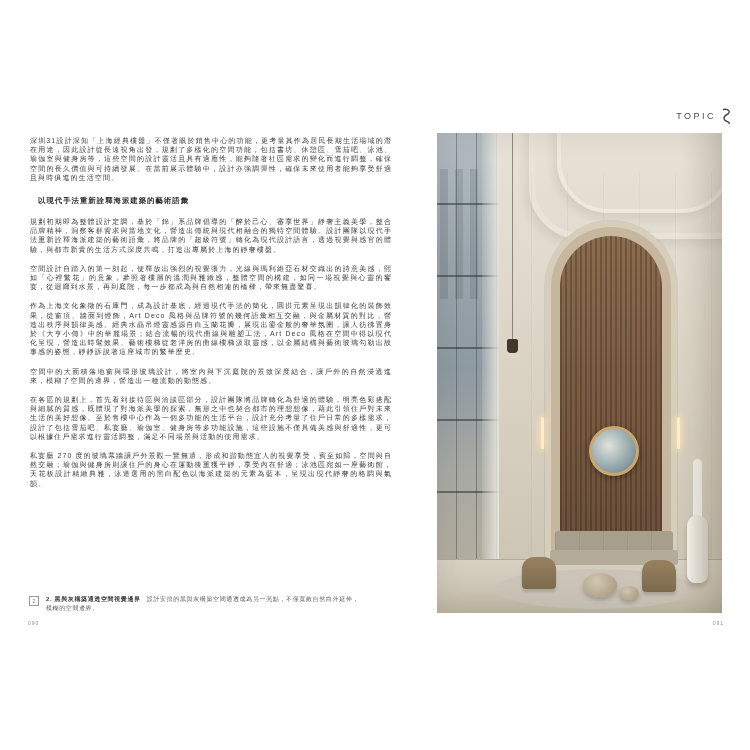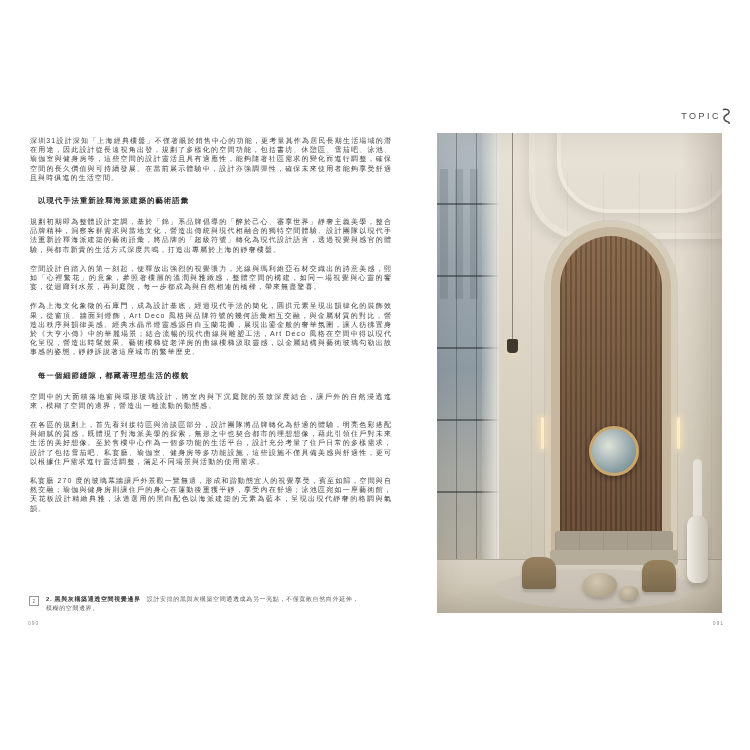--- a/index.html
+++ b/index.html
@@ -4,21 +4,21 @@
 <style>
   html,body{margin:0;padding:0;}
   body{
     width:750px;height:750px;position:relative;background:#ffffff;
     font-family:"Liberation Sans","DejaVu Sans",sans-serif;color:#3a3a3a;
     overflow:hidden;
   }
   .spread{position:absolute;inset:0;background:#ffffff;}
 
   
-  .topic{position:absolute;top:108px;right:18px;display:flex;align-items:center;}
+  .topic{position:absolute;top:108px;right:18px;display:flex;align-items:center;gap:5px;}
   .topic .label{font-size:9px;letter-spacing:2.5px;color:#4a4a4a;}
   .topic svg{display:block;}
 
   
   .article{
     position:absolute;left:30px;top:136px;width:362px;
     font-size:7px;line-height:9.2px;letter-spacing:1.1px;
     text-align:justify;color:#404040;
   }
   .article p{margin:0 0 10px 0;}
@@ -131,21 +131,20 @@
       </svg>
     </span>
   </div>
 
   <div class="article">
     <p>深圳31設計深知「上海經典樓盤」不僅著眼於銷售中心的功能，更考量其作為居民長期生活場域的潛在用途，因此設計從長遠視角出發，規劃了多樣化的空間功能，包括書坊、休憩區、雪茄吧、泳池、瑜伽室與健身房等，這些空間的設計靈活且具有適應性，能夠隨著社區需求的變化而進行調整，確保空間的長久價值與可持續發展。在當前展示體驗中，設計亦強調彈性，確保未來使用者能夠享受舒適且與時俱進的生活空間。</p>
     <h3>以現代手法重新詮釋海派建築的藝術語彙</h3>
     <p>規劃初期即為整體設計定調，基於「錦」系品牌倡導的「醉於己心、審享世界」靜奢主義美學，整合品牌精神，洞察客群需求與當地文化，營造出傳統與現代相融合的獨特空間體驗。設計團隊以現代手法重新詮釋海派建築的藝術語彙，將品牌的「超級符號」轉化為現代設計語言，透過視覺與感官的體驗，與都市新貴的生活方式深度共鳴，打造出專屬於上海的靜奢樓盤。</p>
     <p>空間設計自踏入的第一刻起，便釋放出強烈的視覺張力，光線與瑪利維亞石材交織出的詩意美感，熙如「心裡繁花」的意象，參照著樓層的溫潤與雅緻感，整體空間的構建，如同一場視覺與心靈的饗宴，從迴廊到水景，再到庭院，每一步都成為與自然相連的橋樑，帶來無盡驚喜。</p>
     <p>作為上海文化象徵的石庫門，成為設計基底，經過現代手法的簡化，圓拱元素呈現出韻律化的裝飾效果，從窗頂、牆面到燈飾，Art Deco 風格與品牌符號的幾何語彙相互交融，與金屬材質的對比，營造出秩序與韻律美感。經典水晶吊燈靈感源自白玉蘭花瓣，展現出鎏金般的奢華氛圍，讓人彷彿置身於《大亨小傳》中的華麗場景；結合流暢的現代曲線與雕塑工法，Art Deco 風格在空間中得以現代化呈現，營造出時髦效果。藝術樓梯從老洋房的曲線樓梯汲取靈感，以金屬結構與藝術玻璃勾勒出故事感的姿態，靜靜訴說著這座城市的繁華歷史。</p>
-    <h3>每一個細節縫隙，都藏著理想生活的樣貌</h3>
     <p>空間中的大面積落地窗與環形玻璃設計，將室內與下沉庭院的景致深度結合，讓戶外的自然浸透進來，模糊了空間的邊界，營造出一種流動的動態感。</p>
     <p>在各區的規劃上，首先看到接待區與洽談區部分，設計團隊將品牌轉化為舒適的體驗，明亮色彩搭配與細膩的質感，既體現了對海派美學的探索，無形之中也契合都市的理想想像，藉此引領住戶對未來生活的美好想像。至於售樓中心作為一個多功能的生活平台，設計充分考量了住戶日常的多樣需求，設計了包括雪茄吧、私宴廳、瑜伽室、健身房等多功能設施，這些設施不僅具備美感與舒適性，更可以根據住戶需求進行靈活調整，滿足不同場景與活動的使用需求。</p>
     <p>私宴廳 270 度的玻璃幕牆讓戶外景觀一覽無遺，形成和諧動態宜人的視覺享受，賓至如歸，空間與自然交融；瑜伽與健身房則讓住戶的身心在運動後重獲平靜，享受內在舒適；泳池區宛如一座藝術館，天花板設計精緻典雅，泳道選用的黑白配色以海派建築的元素為藍本，呈現出現代靜奢的格調與氣韻。</p>
   </div>
 
   <div class="caption">
     <span class="cap-marker">2</span>
     <span class="cap-text">
       <span class="cap-title">2. 黑與灰構築通透空間視覺邊界</span><span>設計安排的黑與灰構築空間通透成為另一亮點，不僅寬敞自然向外延伸，模糊的空間邊界。</span>
     </span>

